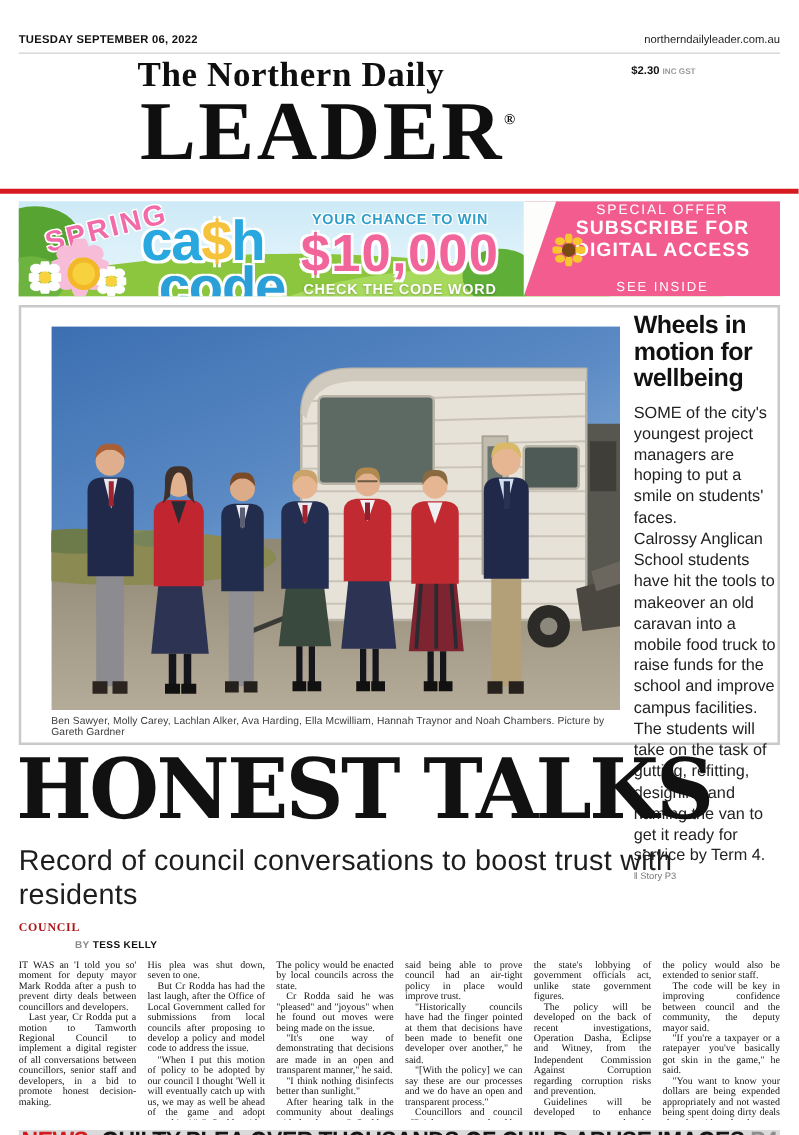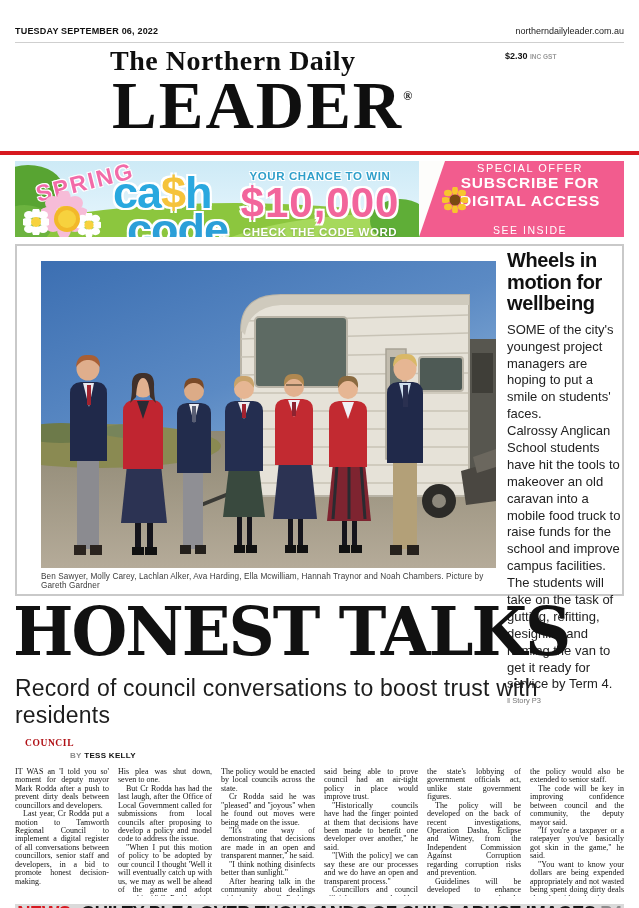--- a/index.html
+++ b/index.html
@@ -97,21 +97,21 @@
   .headline {
     margin:4px 13px 0 13px;
     font-family:"DejaVu Serif", serif; font-weight:bold;
     font-size:64px; line-height:.98; letter-spacing:-2px; color:#111;
     transform:scaleY(1.04); transform-origin:top left;
   }
   .subheadline {
     margin:12px 15px 0 15px;
     font-family:Liberation Sans, sans-serif; font-size:23px; color:#1d1d1d; letter-spacing:.2px;
   }
-  .kicker-row { margin:9px 15px 0 25px; }
+  .kicker-row { margin:9px 15px 0 15px; }
   .kicker { font-family:"Liberation Serif", serif; font-size:9.5px; font-weight:bold; letter-spacing:.6px; color:#b01116; }
   .byline { margin-top:3px; font-size:8px; letter-spacing:.3px;padding-left:45px; }
   .byline .by { color:#8a8a8a; font-weight:bold; }
   .byline .name { color:#111; font-weight:bold; }
   .columns {
     margin:8px 15px 0 15px; display:flex; gap:9px; height:128px; overflow:hidden;
   }
   .col { width:94px; flex:none; font-family:"Liberation Serif", serif;
     font-size:8px; line-height:1.06; text-align:justify; color:#111; }
   .col p { margin:0; }

